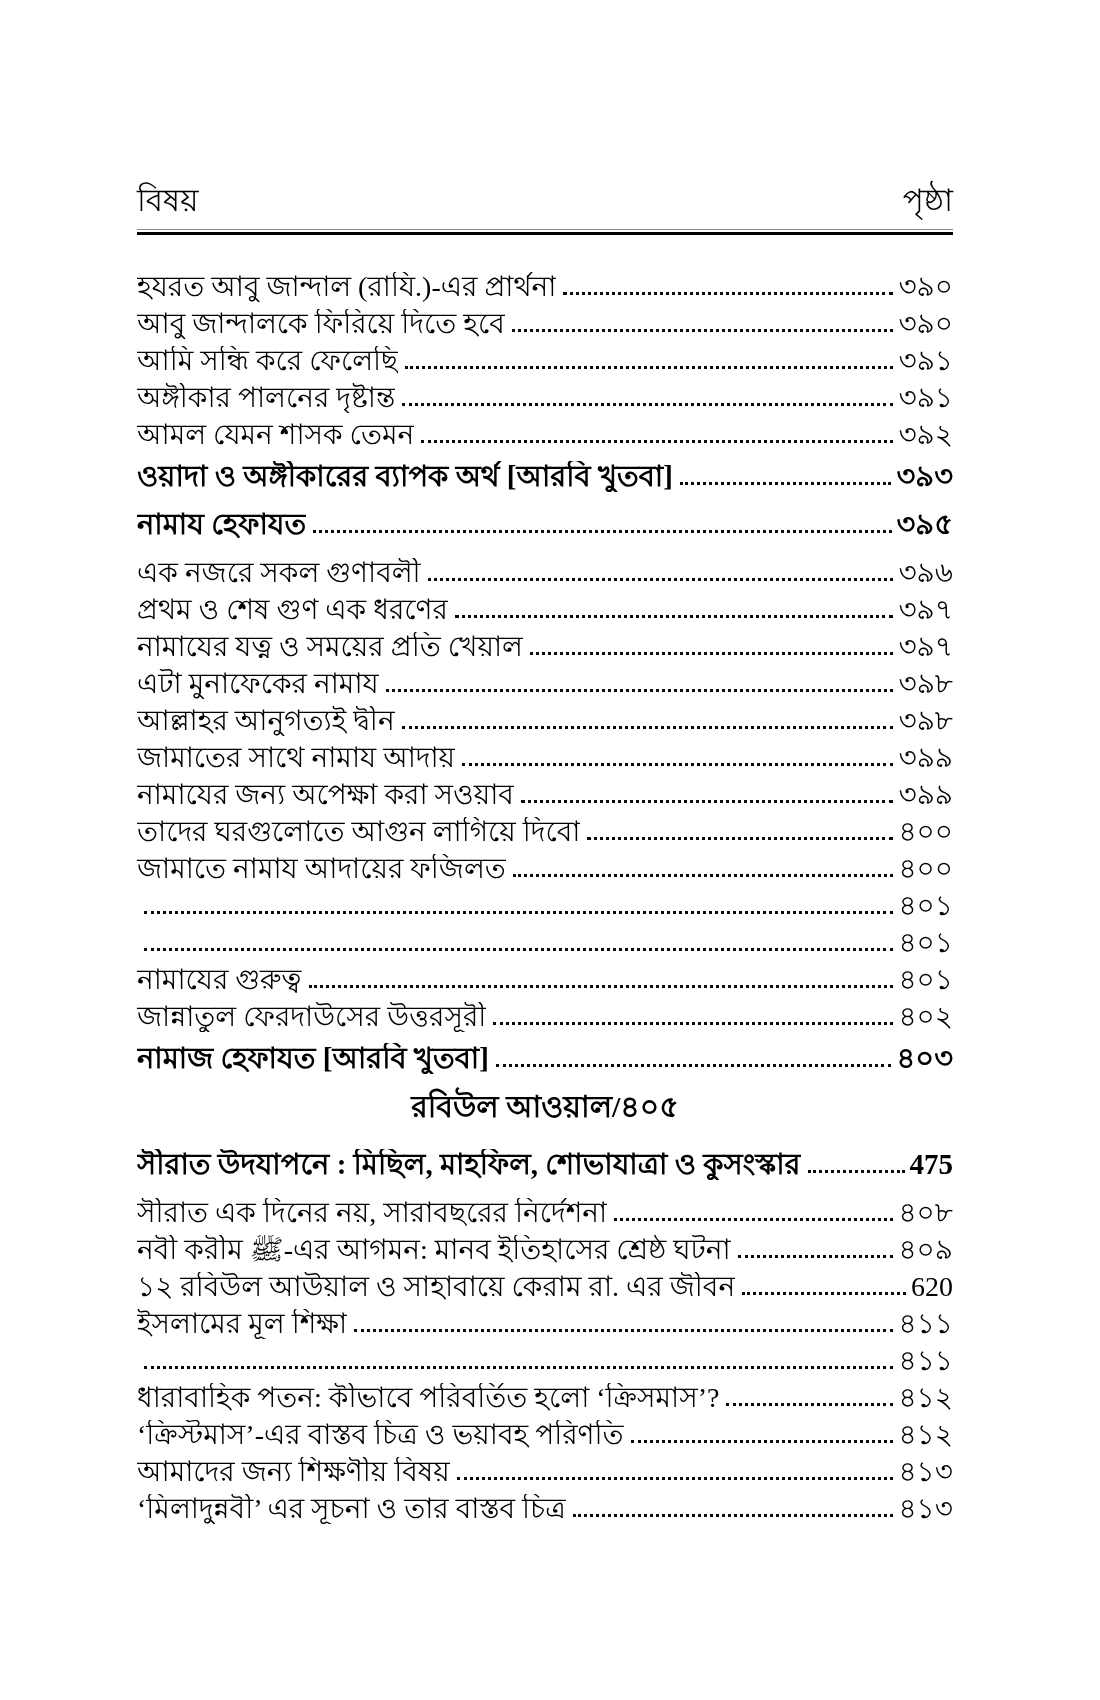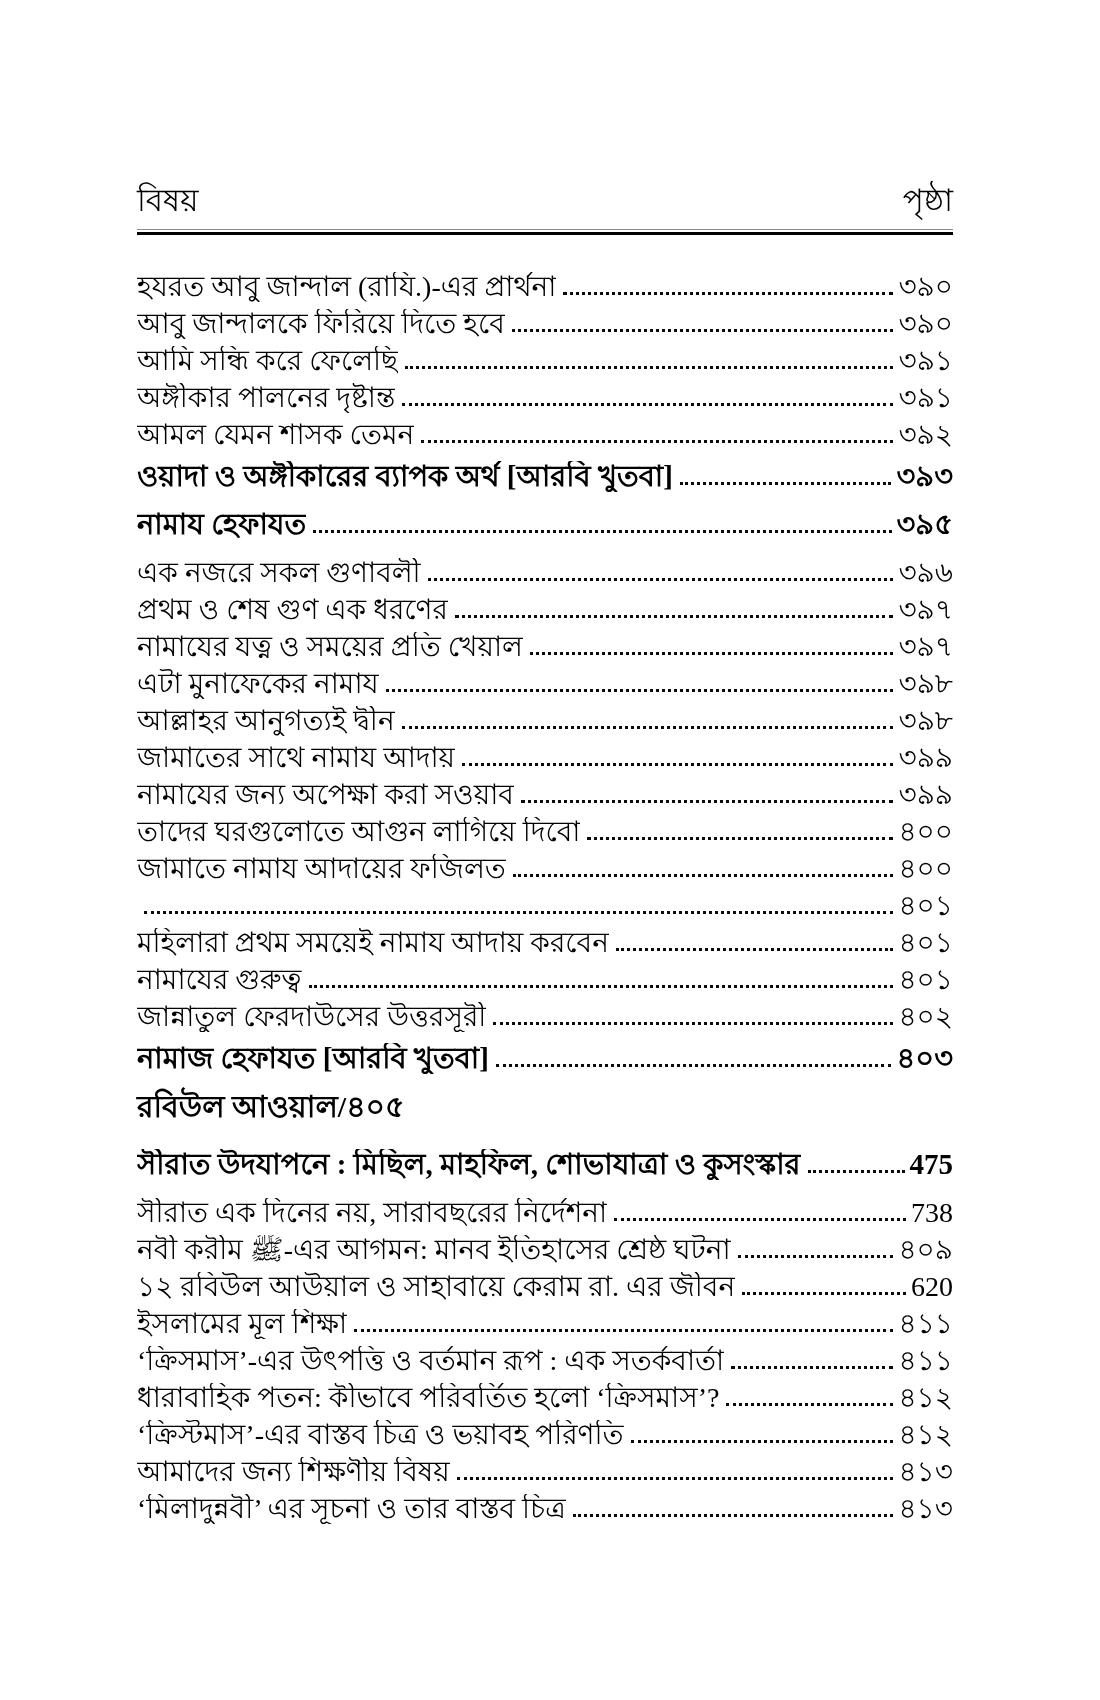--- a/index.html
+++ b/index.html
@@ -58,20 +58,21 @@
     align-self: flex-end;
   }
   .pagenum { flex: 0 0 auto; }
   .bold-row {
     font-weight: bold;
     font-size: 29px;
     margin-top: 5px;
     margin-bottom: 11px;
   }
   .section-head {
+    text-align: center;
     font-weight: bold;
     font-size: 30px;
     line-height: 1.1;
     margin-top: 16px;
     margin-bottom: 13px;
     height: 40px;
   }
 </style>
 </head>
 <body>
@@ -165,21 +166,20 @@
         <div class="toc-row">
           <span class="title">জামাতে নামায আদায়ের ফজিলত</span>
           <span class="leader"></span>
           <span class="pagenum">৪০০</span>
         </div>
         <div class="toc-row">
           <span class="leader"></span>
           <span class="pagenum">৪০১</span>
         </div>
         <div class="toc-row">
-          <span class="title">মহিলারা প্রথম সময়েই নামায আদায় করবেন</span>
           <span class="leader"></span>
           <span class="pagenum">৪০১</span>
         </div>
         <div class="toc-row">
           <span class="title">নামাযের গুরুত্ব</span>
           <span class="leader"></span>
           <span class="pagenum">৪০১</span>
         </div>
         <div class="toc-row">
           <span class="title">জান্নাতুল ফেরদাউসের উত্তরসূরী</span>
@@ -193,39 +193,38 @@
         </div>
         <div class="section-head">রবিউল আওয়াল/৪০৫</div>
         <div class="toc-row bold-row">
           <span class="title">সীরাত উদযাপনে : মিছিল, মাহফিল, শোভাযাত্রা ও কুসংস্কার</span>
           <span class="leader"></span>
           <span class="pagenum">475</span>
         </div>
         <div class="toc-row">
           <span class="title">সীরাত এক দিনের নয়, সারাবছরের নির্দেশনা</span>
           <span class="leader"></span>
-          <span class="pagenum">738</span>
+          <span class="pagenum">৪০৮</span>
         </div>
         <div class="toc-row">
           <span class="title">নবী করীম ﷺ-এর আগমন: মানব ইতিহাসের শ্রেষ্ঠ ঘটনা</span>
           <span class="leader"></span>
           <span class="pagenum">৪০৯</span>
         </div>
         <div class="toc-row">
           <span class="title">১২ রবিউল আউয়াল ও সাহাবায়ে কেরাম রা. এর জীবন</span>
           <span class="leader"></span>
           <span class="pagenum">620</span>
         </div>
         <div class="toc-row">
           <span class="title">ইসলামের মূল শিক্ষা</span>
           <span class="leader"></span>
           <span class="pagenum">৪১১</span>
         </div>
         <div class="toc-row">
-          <span class="title">‘ক্রিসমাস’-এর উৎপত্তি ও বর্তমান রূপ : এক সতর্কবার্তা</span>
           <span class="leader"></span>
           <span class="pagenum">৪১১</span>
         </div>
         <div class="toc-row">
           <span class="title">ধারাবাহিক পতন: কীভাবে পরিবর্তিত হলো ‘ক্রিসমাস’?</span>
           <span class="leader"></span>
           <span class="pagenum">৪১২</span>
         </div>
         <div class="toc-row">
           <span class="title">‘ক্রিস্টমাস’-এর বাস্তব চিত্র ও ভয়াবহ পরিণতি</span>

